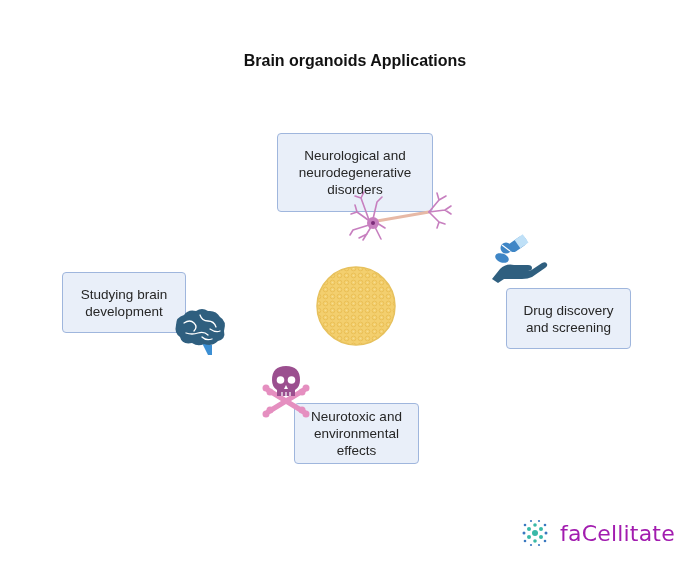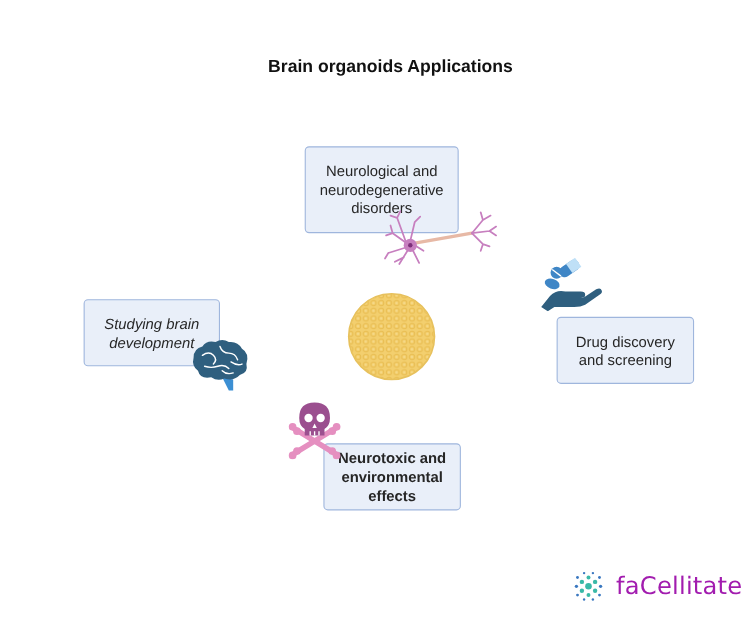--- a/index.html
+++ b/index.html
@@ -3,24 +3,24 @@
 <meta charset="utf-8">
 <style>
   html, body { margin:0; padding:0; background:#ffffff; }
   body { width:682px; height:566px; position:relative; overflow:hidden;
          font-family:"Liberation Sans", sans-serif; color:#1f1f1f; }
   .title { position:absolute; left:0; width:710px; top:52px; text-align:center;
            font-family:"Liberation Sans", sans-serif; font-weight:bold; font-size:16px; color:#111; }
   .box { position:absolute; background:#e9eff9; border:1.5px solid #9fb6dd; border-radius:4px;
          box-sizing:border-box; display:flex; align-items:center; justify-content:center;
          text-align:center; font-size:13.5px; line-height:17px; color:#262626; white-space:pre-line; }
-  #box-top { left:277px; top:133px; width:140px; height:79px; }
-  #box-left { left:76px; top:272px; width:124px; height:61px;font-style:italic; }
+  #box-top { left:277px; top:133px; width:156px; height:79px; }
+  #box-left { left:62px; top:272px; width:124px; height:61px; }
   #box-right { left:506px; top:272px; width:125px; height:61px;margin-top:16px; }
-  #box-bottom { left:294px; top:403px; width:125px; height:61px;font-weight:bold; }
+  #box-bottom { left:294px; top:403px; width:125px; height:61px; }
   .icon { position:absolute; }
   #organoid { left:315px; top:265px; width:82px; height:82px; }
   #neuron { left:349px; top:190px; width:104px; height:52px; }
   #pills { left:490px; top:233px; width:60px; height:50px; }
   #brain { left:172px; top:307px; width:56px; height:50px; }
   #skull { left:262px; top:364px; width:48px; height:54px; }
   .logo { position:absolute; left:521px; top:519px; display:flex; align-items:center; }
   .logo-mark { width:28px; height:28px; }
   .logo-text { font-family:"DejaVu Sans", sans-serif; font-size:22px; color:#a21caf; margin-left:11px; letter-spacing:0.2px; }
 </style>

